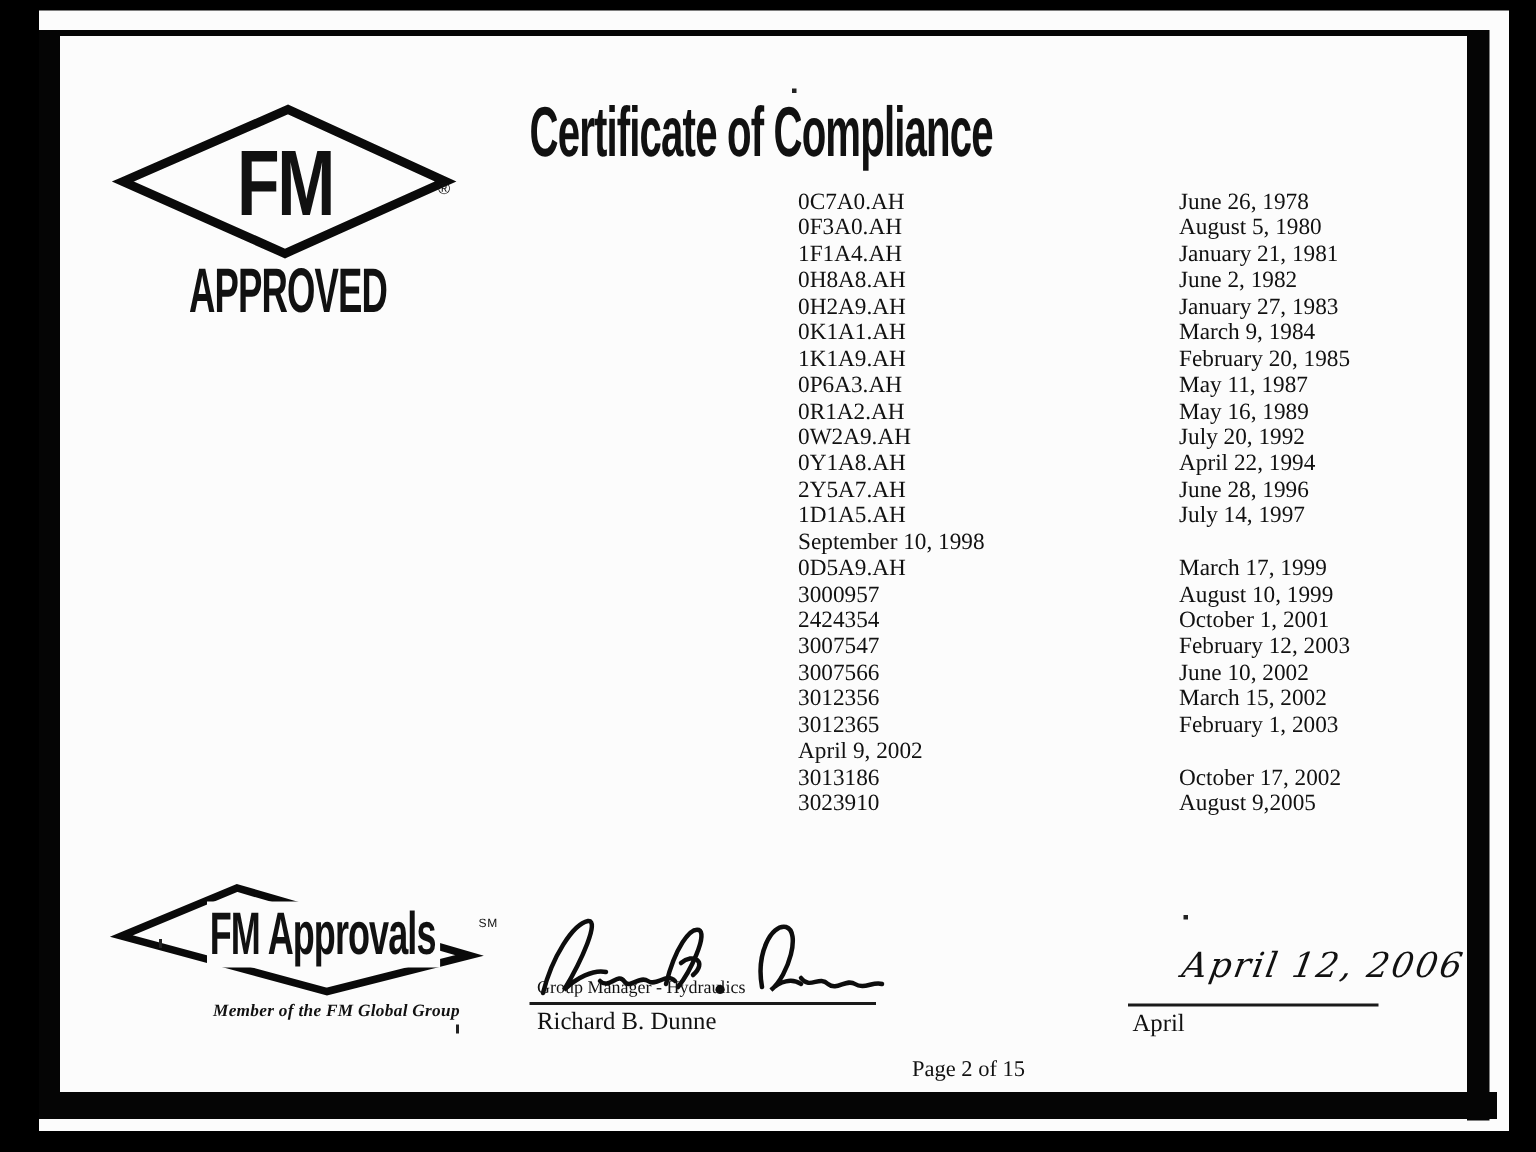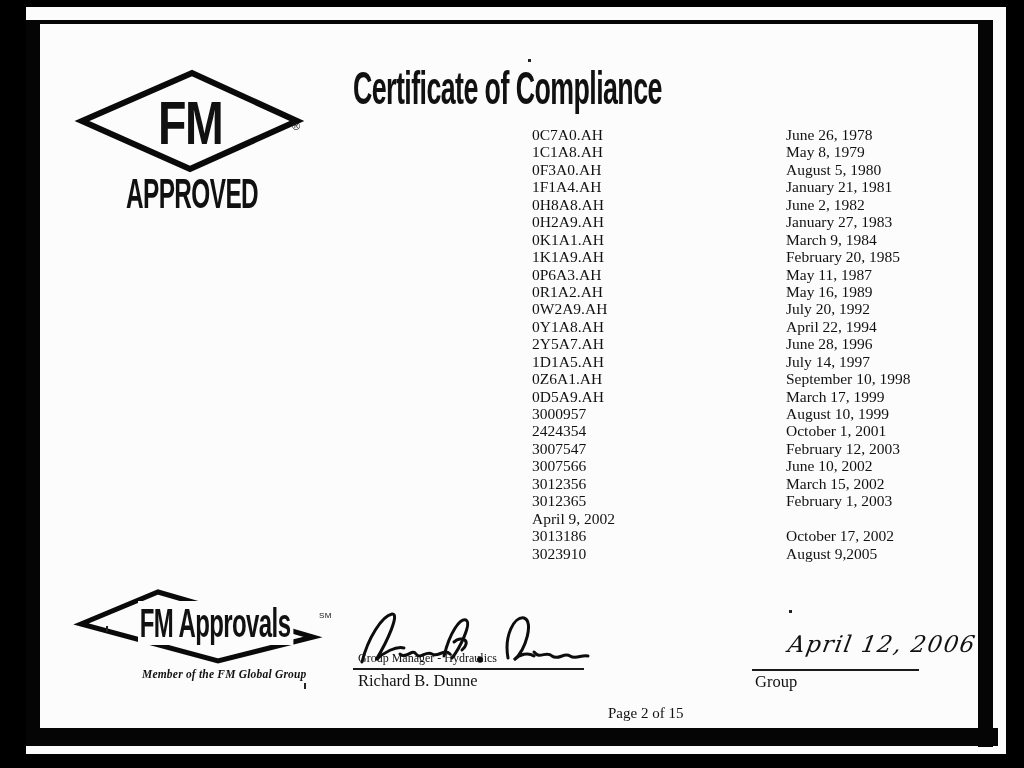--- a/index.html
+++ b/index.html
@@ -101,24 +101,20 @@
 <div class="fm-approved">APPROVED</div>
 
 <div class="doc-title">Certificate of Compliance</div>
 
 <div class="cert-list">
     <div class="cert-row">
       <span class="cert-id">0C7A0.AH</span>
       <span class="cert-date">June 26, 1978</span>
     </div>
     <div class="cert-row">
-      <span class="cert-id">1C1A8.AH</span>
-      <span class="cert-date">May 8, 1979</span>
-    </div>
-    <div class="cert-row">
       <span class="cert-id">0F3A0.AH</span>
       <span class="cert-date">August 5, 1980</span>
     </div>
     <div class="cert-row">
       <span class="cert-id">1F1A4.AH</span>
       <span class="cert-date">January 21, 1981</span>
     </div>
     <div class="cert-row">
       <span class="cert-id">0H8A8.AH</span>
       <span class="cert-date">June 2, 1982</span>
@@ -153,21 +149,20 @@
     </div>
     <div class="cert-row">
       <span class="cert-id">2Y5A7.AH</span>
       <span class="cert-date">June 28, 1996</span>
     </div>
     <div class="cert-row">
       <span class="cert-id">1D1A5.AH</span>
       <span class="cert-date">July 14, 1997</span>
     </div>
     <div class="cert-row">
-      <span class="cert-id">0Z6A1.AH</span>
       <span class="cert-date">September 10, 1998</span>
     </div>
     <div class="cert-row">
       <span class="cert-id">0D5A9.AH</span>
       <span class="cert-date">March 17, 1999</span>
     </div>
     <div class="cert-row">
       <span class="cert-id">3000957</span>
       <span class="cert-date">August 10, 1999</span>
     </div>
@@ -221,20 +216,20 @@
     <path d="M160,50 C156,28 166,8 176,10 C186,13 178,42 166,52 C172,46 180,44 186,48"></path>
     <path d="M186,44 C192,52 198,42 204,48 C210,53 216,44 222,48 C228,52 234,46 240,48"></path>
   </g>
 </svg>
 <div class="sig-line"></div>
 <div class="sig-name">Richard B. Dunne</div>
 <div class="sig-title">Group Manager - Hydraulics</div>
 
 <div class="hand-date">April 12, 2006</div>
 <div class="date-line"></div>
-<div class="date-label">Group</div>
+<div class="date-label">April</div>
 
 <div class="page-footer">Page 2 of 15</div>
 
 <div class="speck" style="left:106px;top:626px;width:2px;height:6px;"></div>
 <div class="speck" style="left:304px;top:683px;width:2px;height:6px;"></div>
 <div class="speck" style="left:789px;top:610px;width:3px;height:3px;"></div>
 <div class="speck" style="left:528px;top:59px;width:3px;height:3px;"></div>
 
 </body></html>

